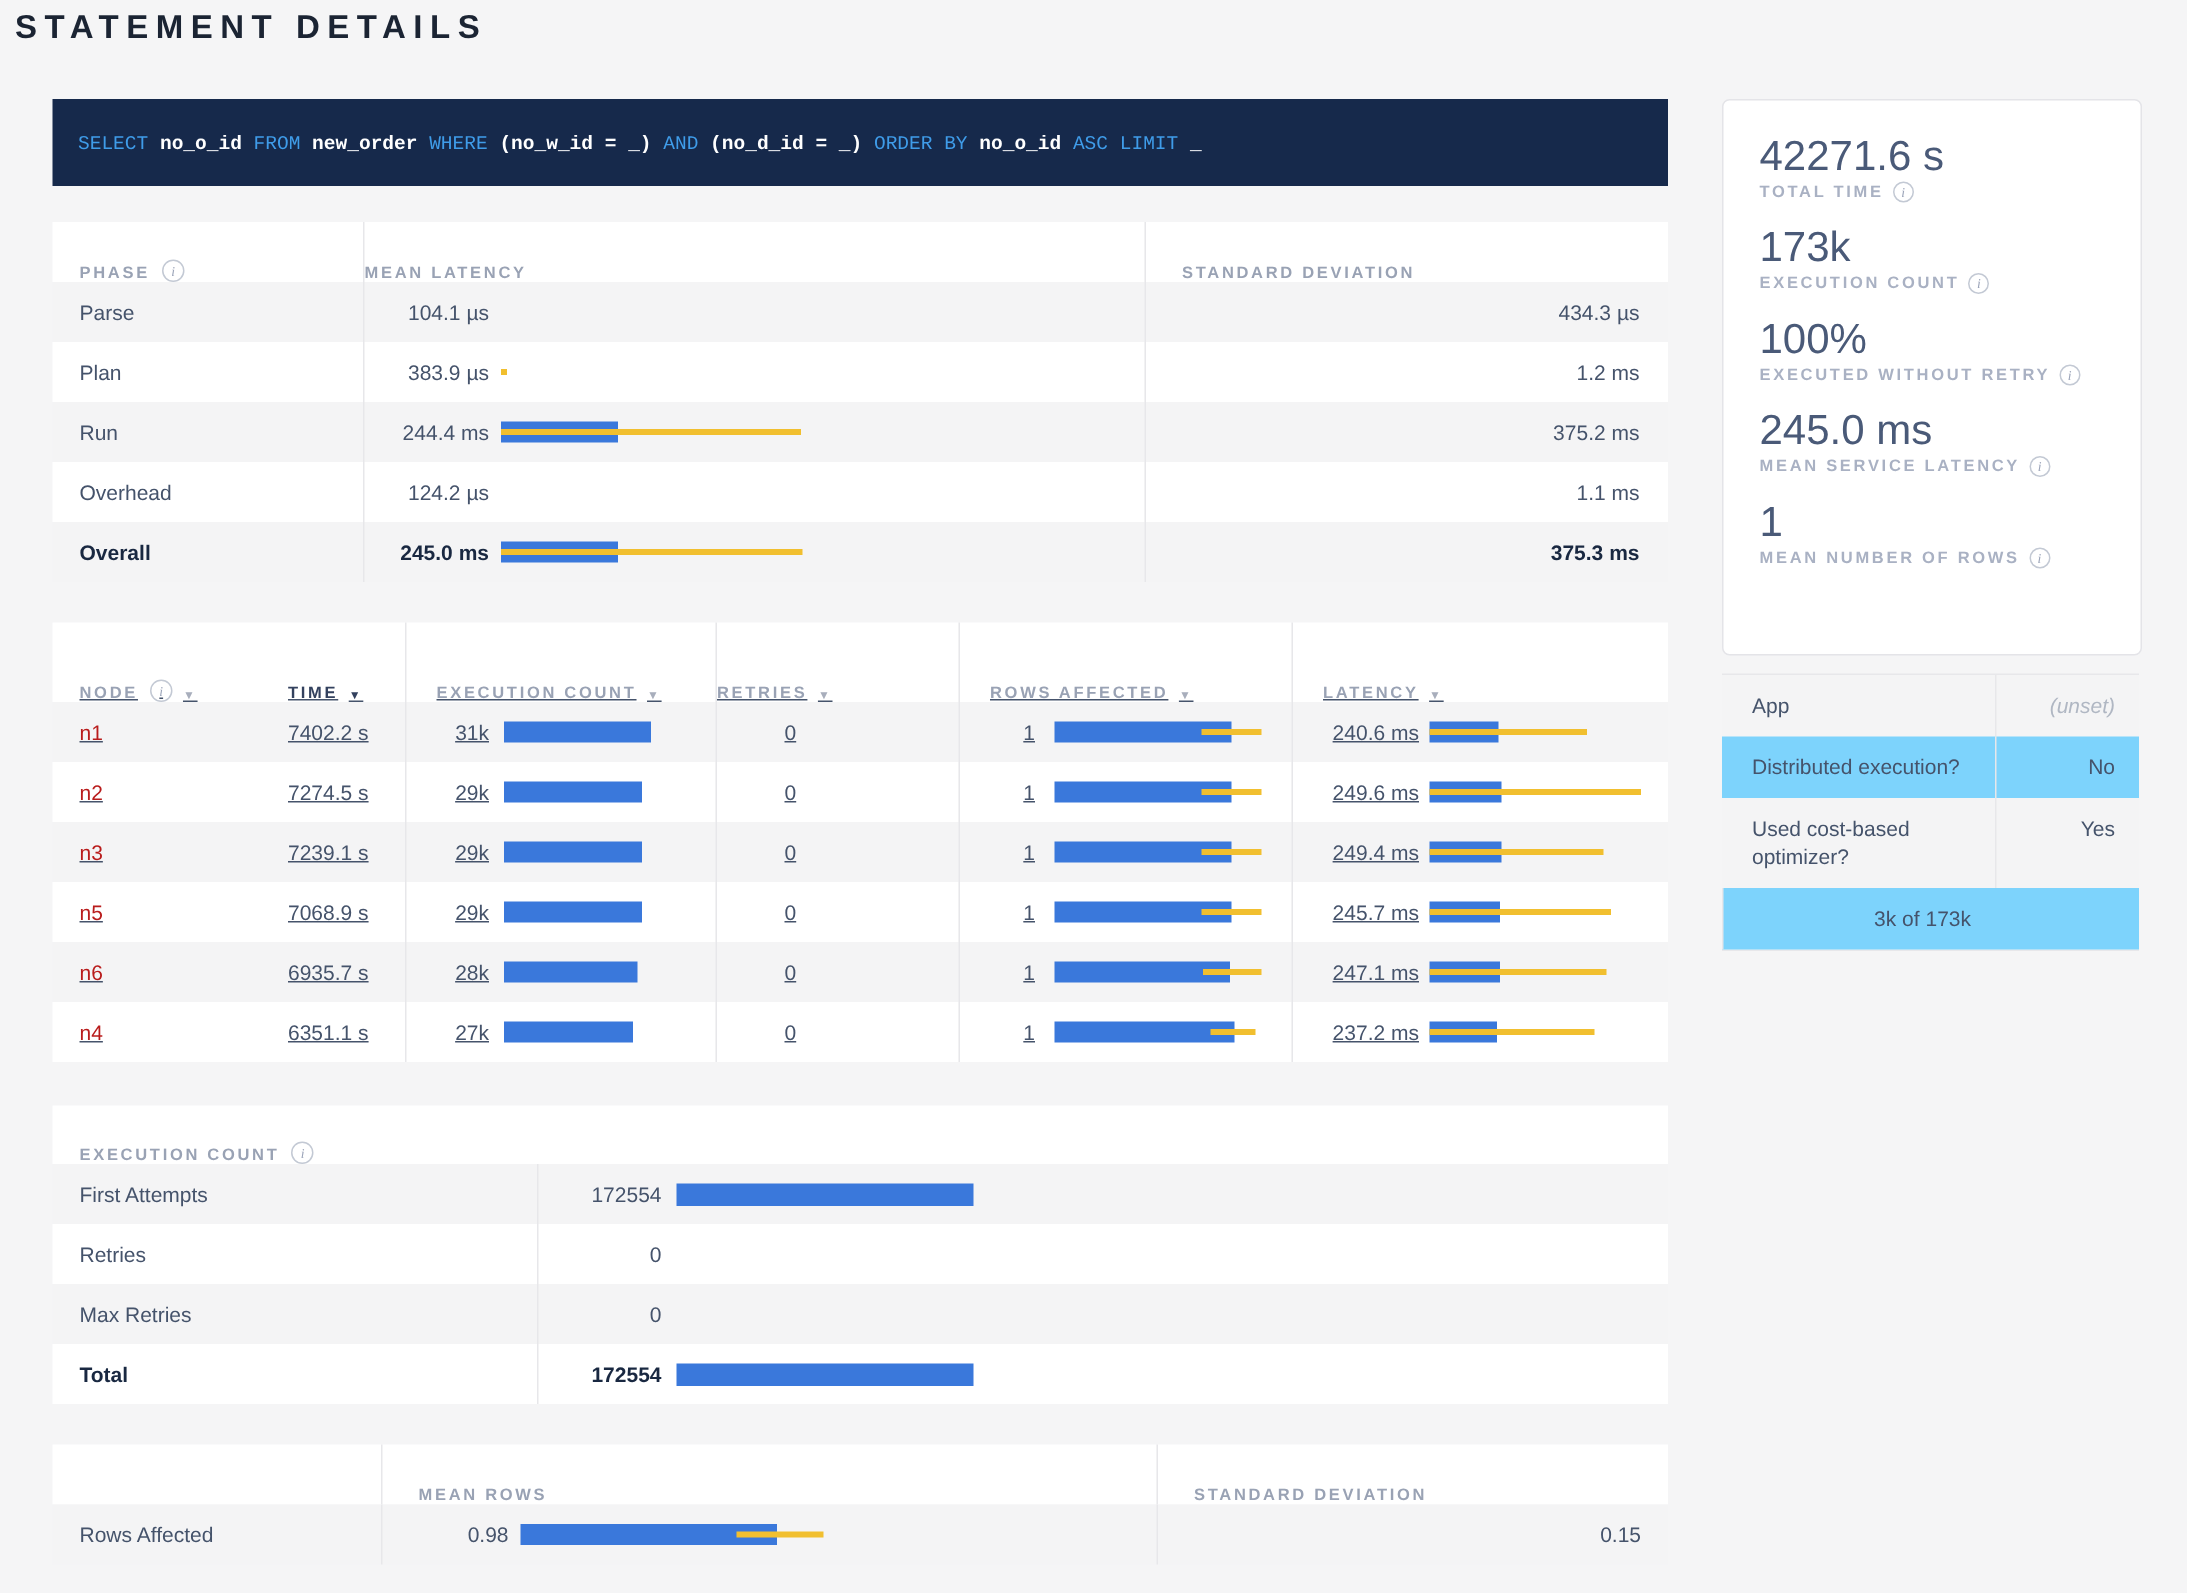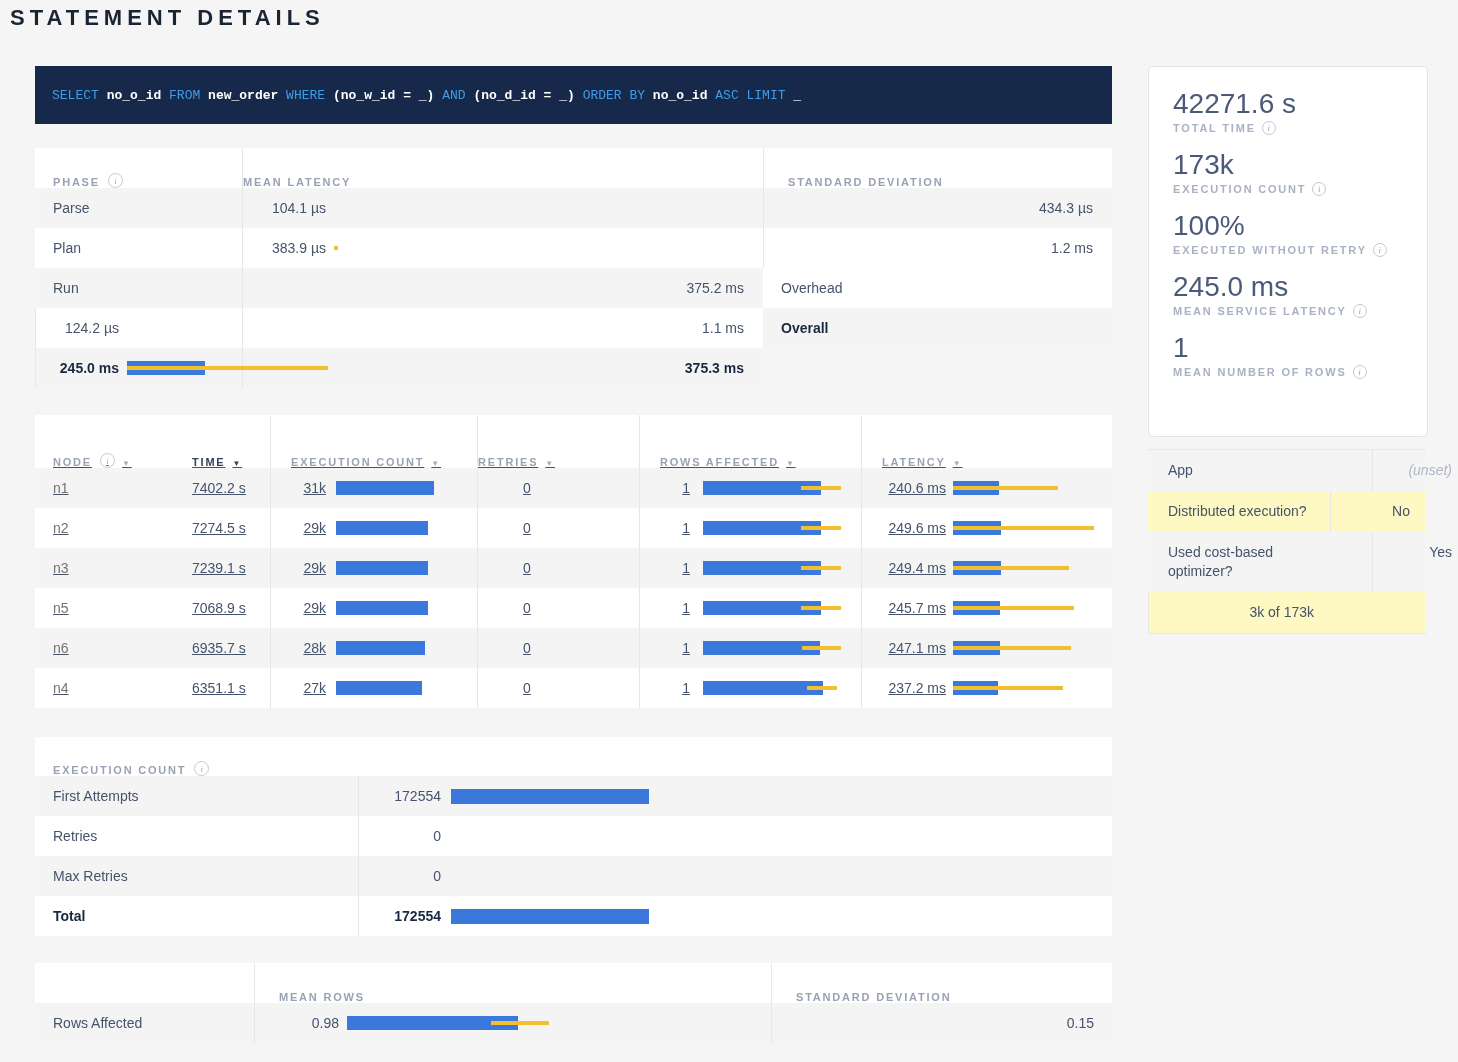--- a/index.html
+++ b/index.html
@@ -57,41 +57,41 @@
   .bar-yellow { position:absolute; top:50%; margin-top:-2px; height:4px; background:var(--yellow); }
 
   .info {
     display:inline-flex; align-items:center; justify-content:center; flex:none;
     width:15px; height:15px; border:1px solid #c3c9d4; border-radius:50%;
     font-size:9px; font-weight:400; letter-spacing:0; color:#9aa3b8; margin-left:8px;
     font-family:"Liberation Serif", serif; font-style:italic;
   }
   .arrow { font-size:8px; color:#a8aebc; margin-left:7px; flex:none; }
   .th.active .arrow { color:#33415e; }
-  .node-link { color:#737373; cursor:pointer; }
+  .node-link { color:#b91c1c; cursor:pointer; }
 
   .summary-card {
     position:absolute; left:1148px; top:66px; width:280px; height:371px;
     background:#fff; border:1px solid #e4e4e8; border-radius:5px;
     padding:20px 24px;
   }
   .stat { margin-bottom:13px; }
   .stat-value { font-size:28px; font-weight:400; color:#4a5a78; line-height:33px; }
   .stat-label {
     display:flex; align-items:center; margin-top:1px;
     font-size:11px; font-weight:700; letter-spacing:1.8px; color:#a9b1c3;
   }
   .stat-label .info { width:14px; height:14px; margin-left:6px; }
 
   .details {
     position:absolute; left:1148px; top:449px; width:278px;
     border-top:1px solid var(--divider); border-bottom:1px solid var(--divider);
   }
-  .details-row { display:grid; grid-template-columns:182px 96px; background:#fef9c3; }
-  .details-row.odd { background:var(--rowgray);gap:42px; }
+  .details-row { display:grid; grid-template-columns:182px 96px; background:#7dd3fc; }
+  .details-row.odd { background:var(--rowgray); }
   .d-label { padding:11px 10px 11px 20px; font-size:14px; line-height:19px; color:#45536b; }
   .d-value { padding:11px 16px 11px 0; text-align:right; font-size:14px; line-height:19px; color:#45536b; border-left:1px solid var(--divider); }
   .d-value.muted { color:#b0b7c3; font-style:italic; }
 </style>
 </head>
 <body style="--blue: #3a78db; --yellow: #f1bf2f;">
 
 <div class="screen">
   <h1 class="page-title">STATEMENT DETAILS</h1>
 
@@ -113,20 +113,27 @@
       <div class="cell bl right pr19 odd">434.3 µs</div>
       <div class="cell pl18">Plan</div>
       <div class="cell bl">
         <span class="val w83">383.9 µs</span>
         <div class="bar ml8">
           <div class="bar-yellow" style="left: 0px; width: 4px;"></div>
         </div>
       </div>
       <div class="cell bl right pr19">1.2 ms</div>
       <div class="cell pl18 odd">Run</div>
+      <div class="cell bl odd">
+        <span class="val w83">244.4 ms</span>
+        <div class="bar ml8">
+          <div class="bar-blue" style="width: 78px;"></div>
+          <div class="bar-yellow" style="left: 0px; width: 200px;"></div>
+        </div>
+      </div>
       <div class="cell bl right pr19 odd">375.2 ms</div>
       <div class="cell pl18">Overhead</div>
       <div class="cell bl">
         <span class="val w83">124.2 µs</span>
       </div>
       <div class="cell bl right pr19">1.1 ms</div>
       <div class="cell pl18 odd bold">Overall</div>
       <div class="cell bl odd">
         <span class="val w83 bold">245.0 ms</span>
         <div class="bar ml8">

